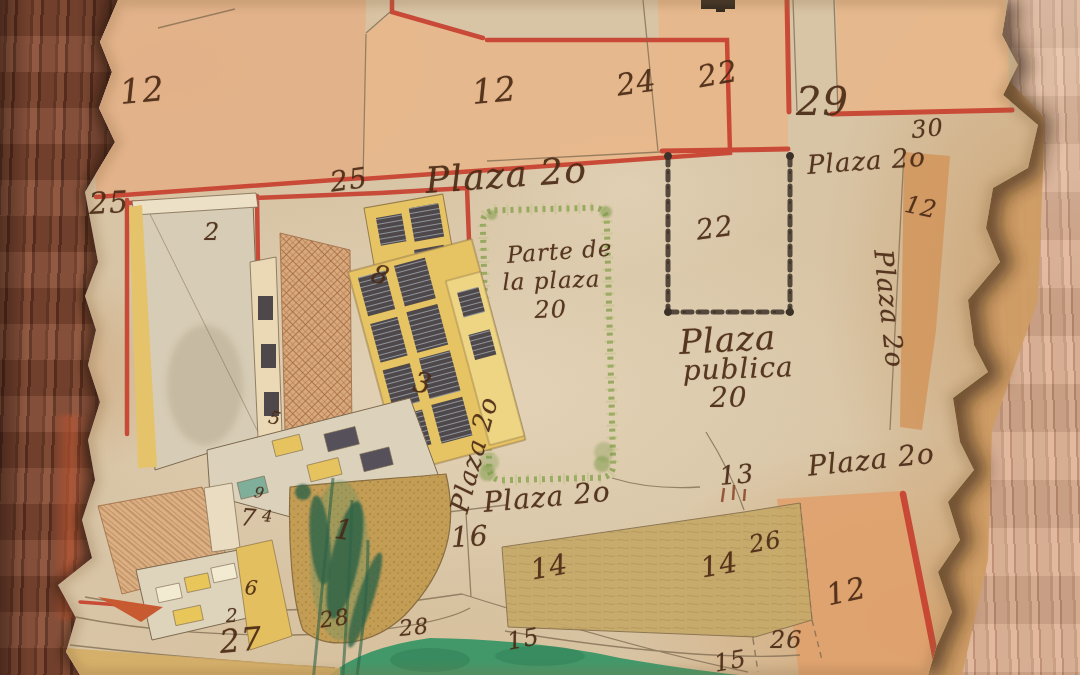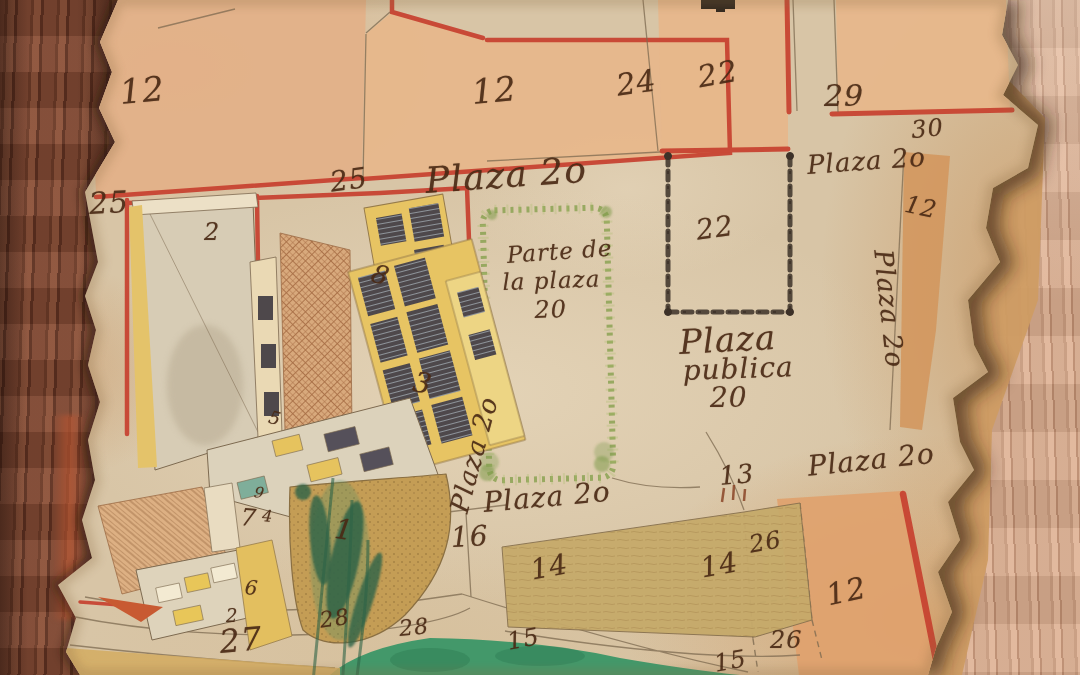--- a/index.html
+++ b/index.html
@@ -239,21 +239,21 @@
 
       <path d="M118,0 L1008,0 1002,35 1018,65 1003,95 1038,125 1028,168 993,188 986,228 1000,262 968,300 974,345 988,372 953,398 960,442 974,470 948,502 960,540 938,572 952,612 936,648 928,675 L80,675 66,652 76,618 58,585 92,558 82,520 95,480 88,440 100,402 88,365 96,330 85,296 98,262 85,192 115,142 99,108 112,72 100,42 Z" fill="none" stroke="#8a6a42" stroke-width="12" opacity=".28" filter="url(#blur5)"></path>
     </g>
   </svg>
 
   <div id="labels-layer">
       <span class="lbl" style="left: 118px; top: 72px; font-size: 34px; transform: rotate(-5deg);">12</span>
       <span class="lbl" style="left: 470px; top: 72px; font-size: 34px; transform: rotate(-5deg);">12</span>
       <span class="lbl" style="left: 614px; top: 68px; font-size: 30px; transform: rotate(-8deg);">24</span>
       <span class="lbl" style="left: 695px; top: 60px; font-size: 30px; transform: rotate(-10deg);">22</span>
-      <span class="lbl" style="left: 796px; top: 78px; font-size: 30px; transform: rotate(0deg); padding-left: 28px;">29</span>
+      <span class="lbl" style="left: 796px; top: 78px; font-size: 40px; transform: rotate(0deg);">29</span>
       <span class="lbl" style="left: 910px; top: 116px; font-size: 24px; transform: rotate(-5deg);">30</span>
       <span class="lbl" style="left: 806px; top: 150px; font-size: 26px; transform: rotate(-4deg);">Plaza 2o</span>
       <span class="lbl" style="left: 908px; top: 190px; font-size: 24px; transform: rotate(12deg);">12</span>
       <span class="lbl" style="left: 898px; top: 248px; font-size: 26px; transform: rotate(84deg);">Plaza 2o</span>
       <span class="lbl" style="left: 88px; top: 186px; font-size: 30px; transform: rotate(-3deg);">25</span>
       <span class="lbl" style="left: 328px; top: 166px; font-size: 28px; transform: rotate(-8deg);">25</span>
       <span class="lbl" style="left: 424px; top: 160px; font-size: 36px; transform: rotate(-4deg);">Plaza 2o</span>
       <span class="lbl" style="left: 204px; top: 218px; font-size: 24px; transform: rotate(0deg);">2</span>
       <span class="lbl" style="left: 694px; top: 214px; font-size: 28px; transform: rotate(-8deg);">22</span>
       <span class="lbl" style="left: 506px; top: 242px; font-size: 23px; transform: rotate(-4deg);">Parte de</span>

